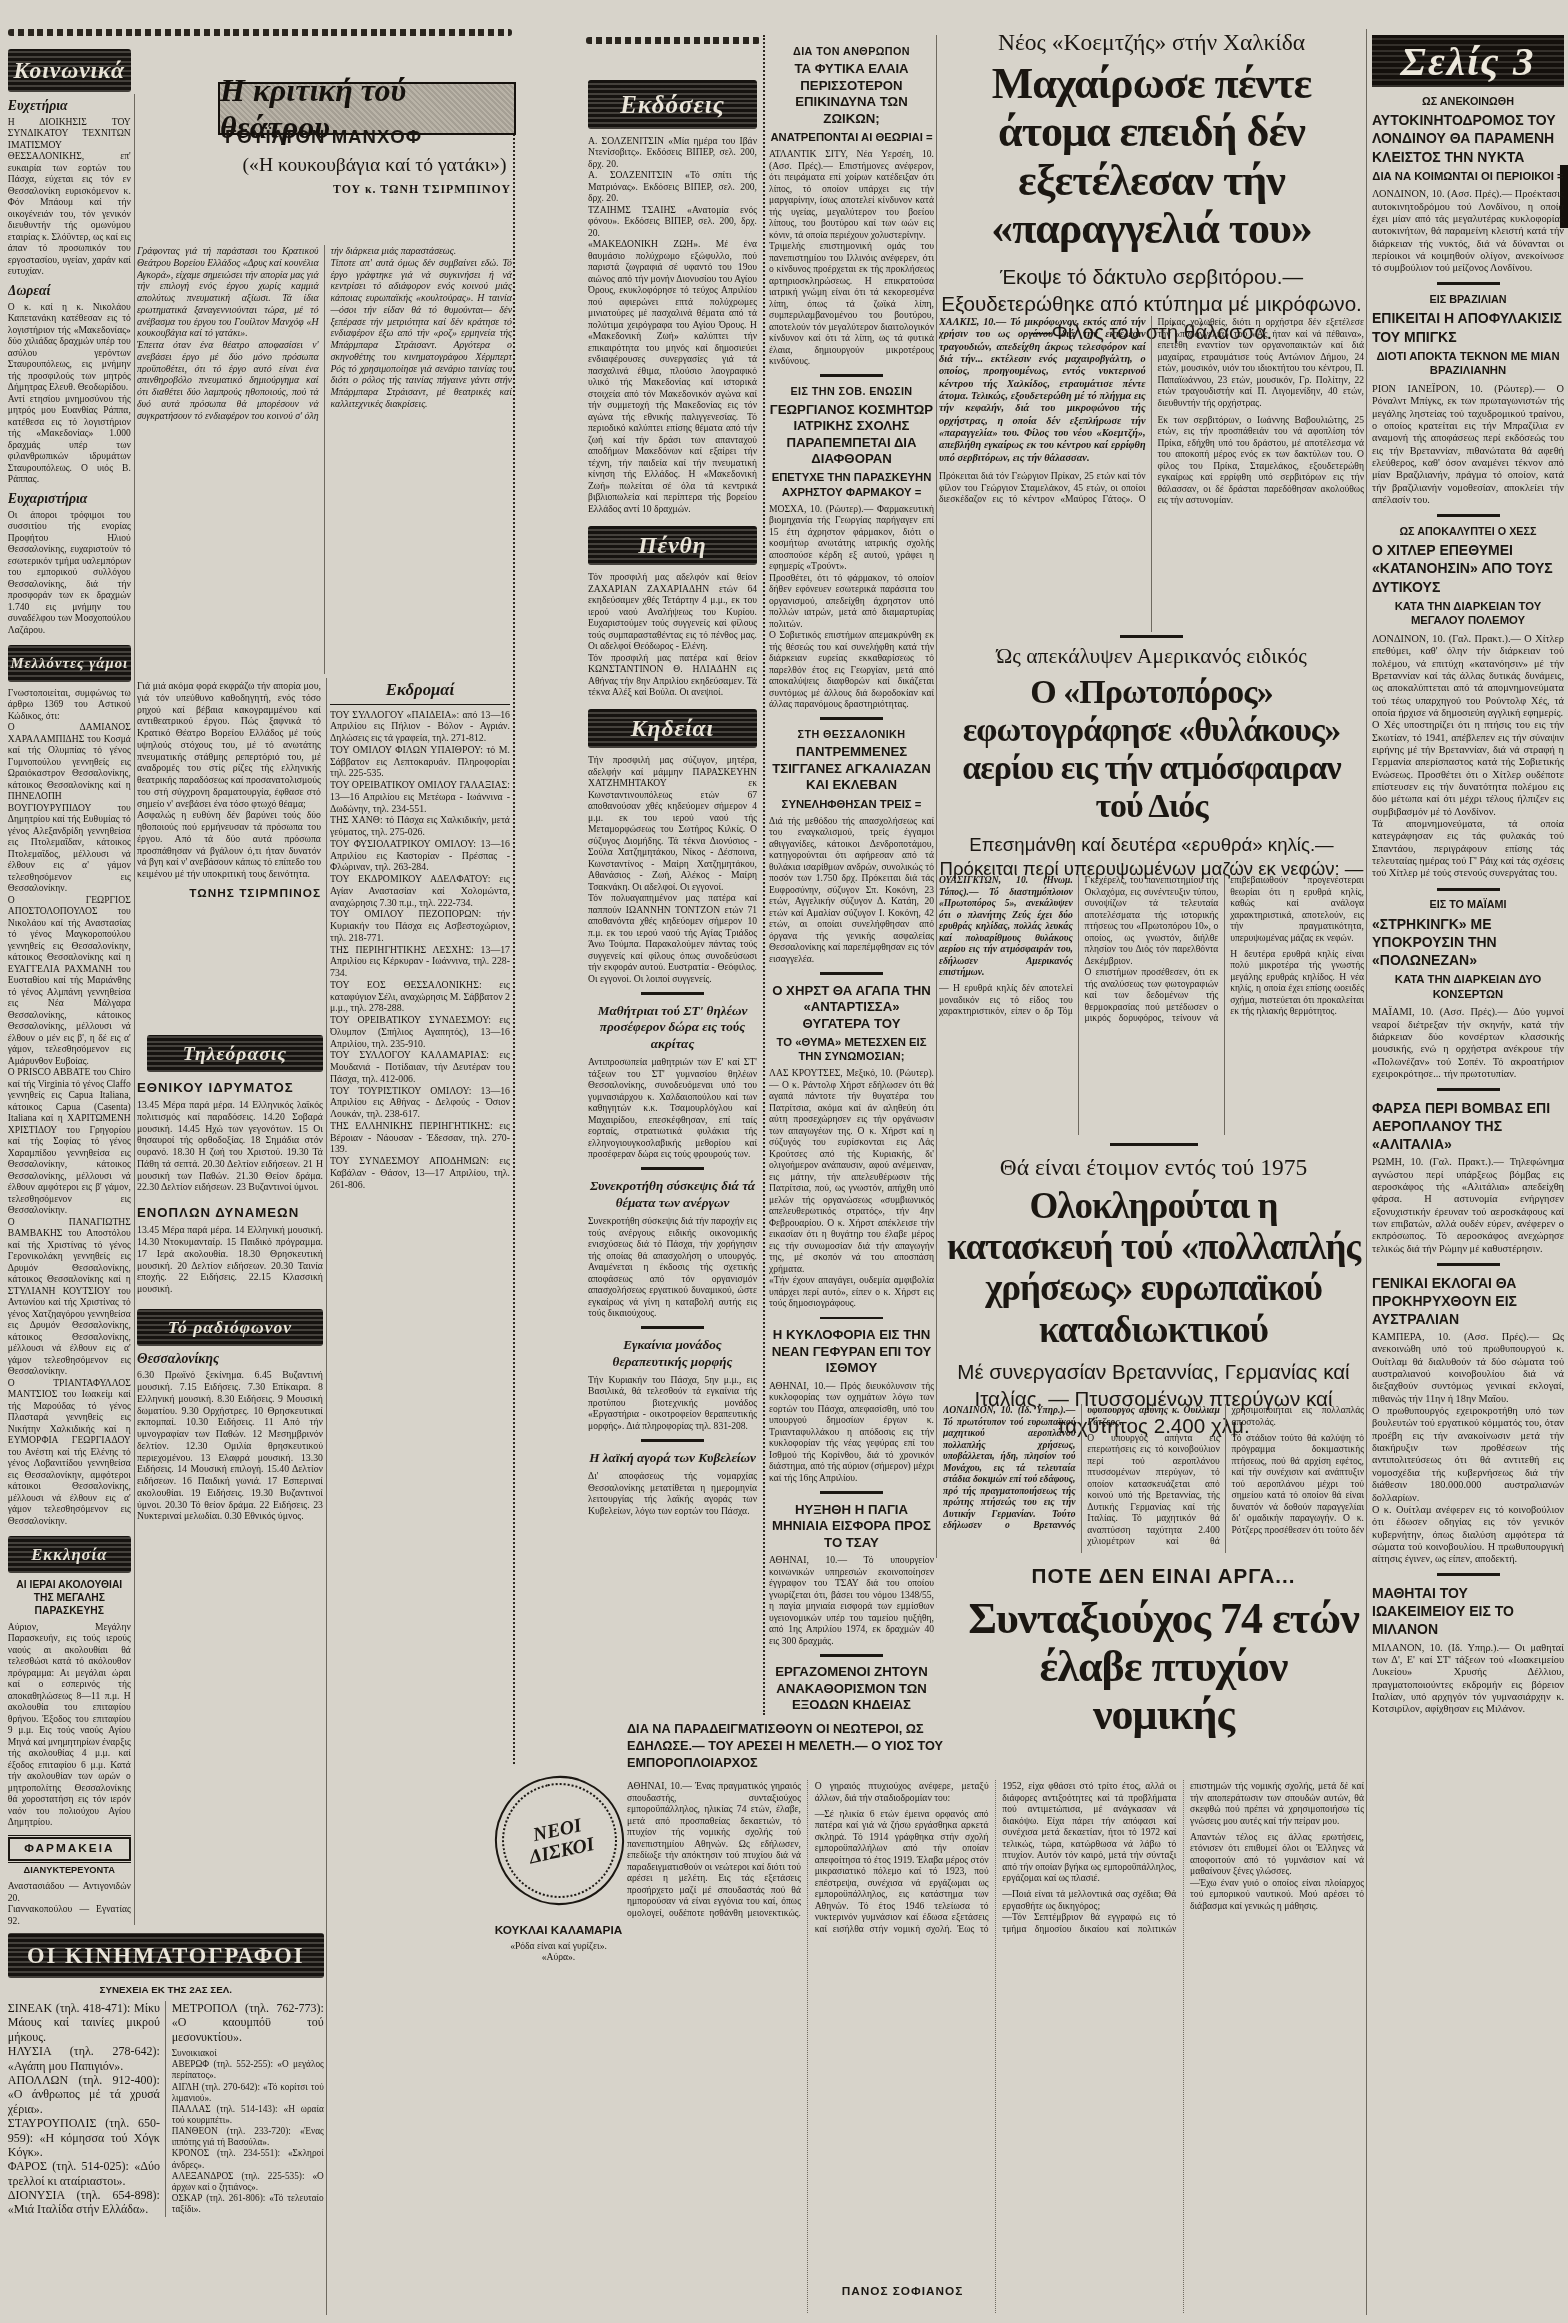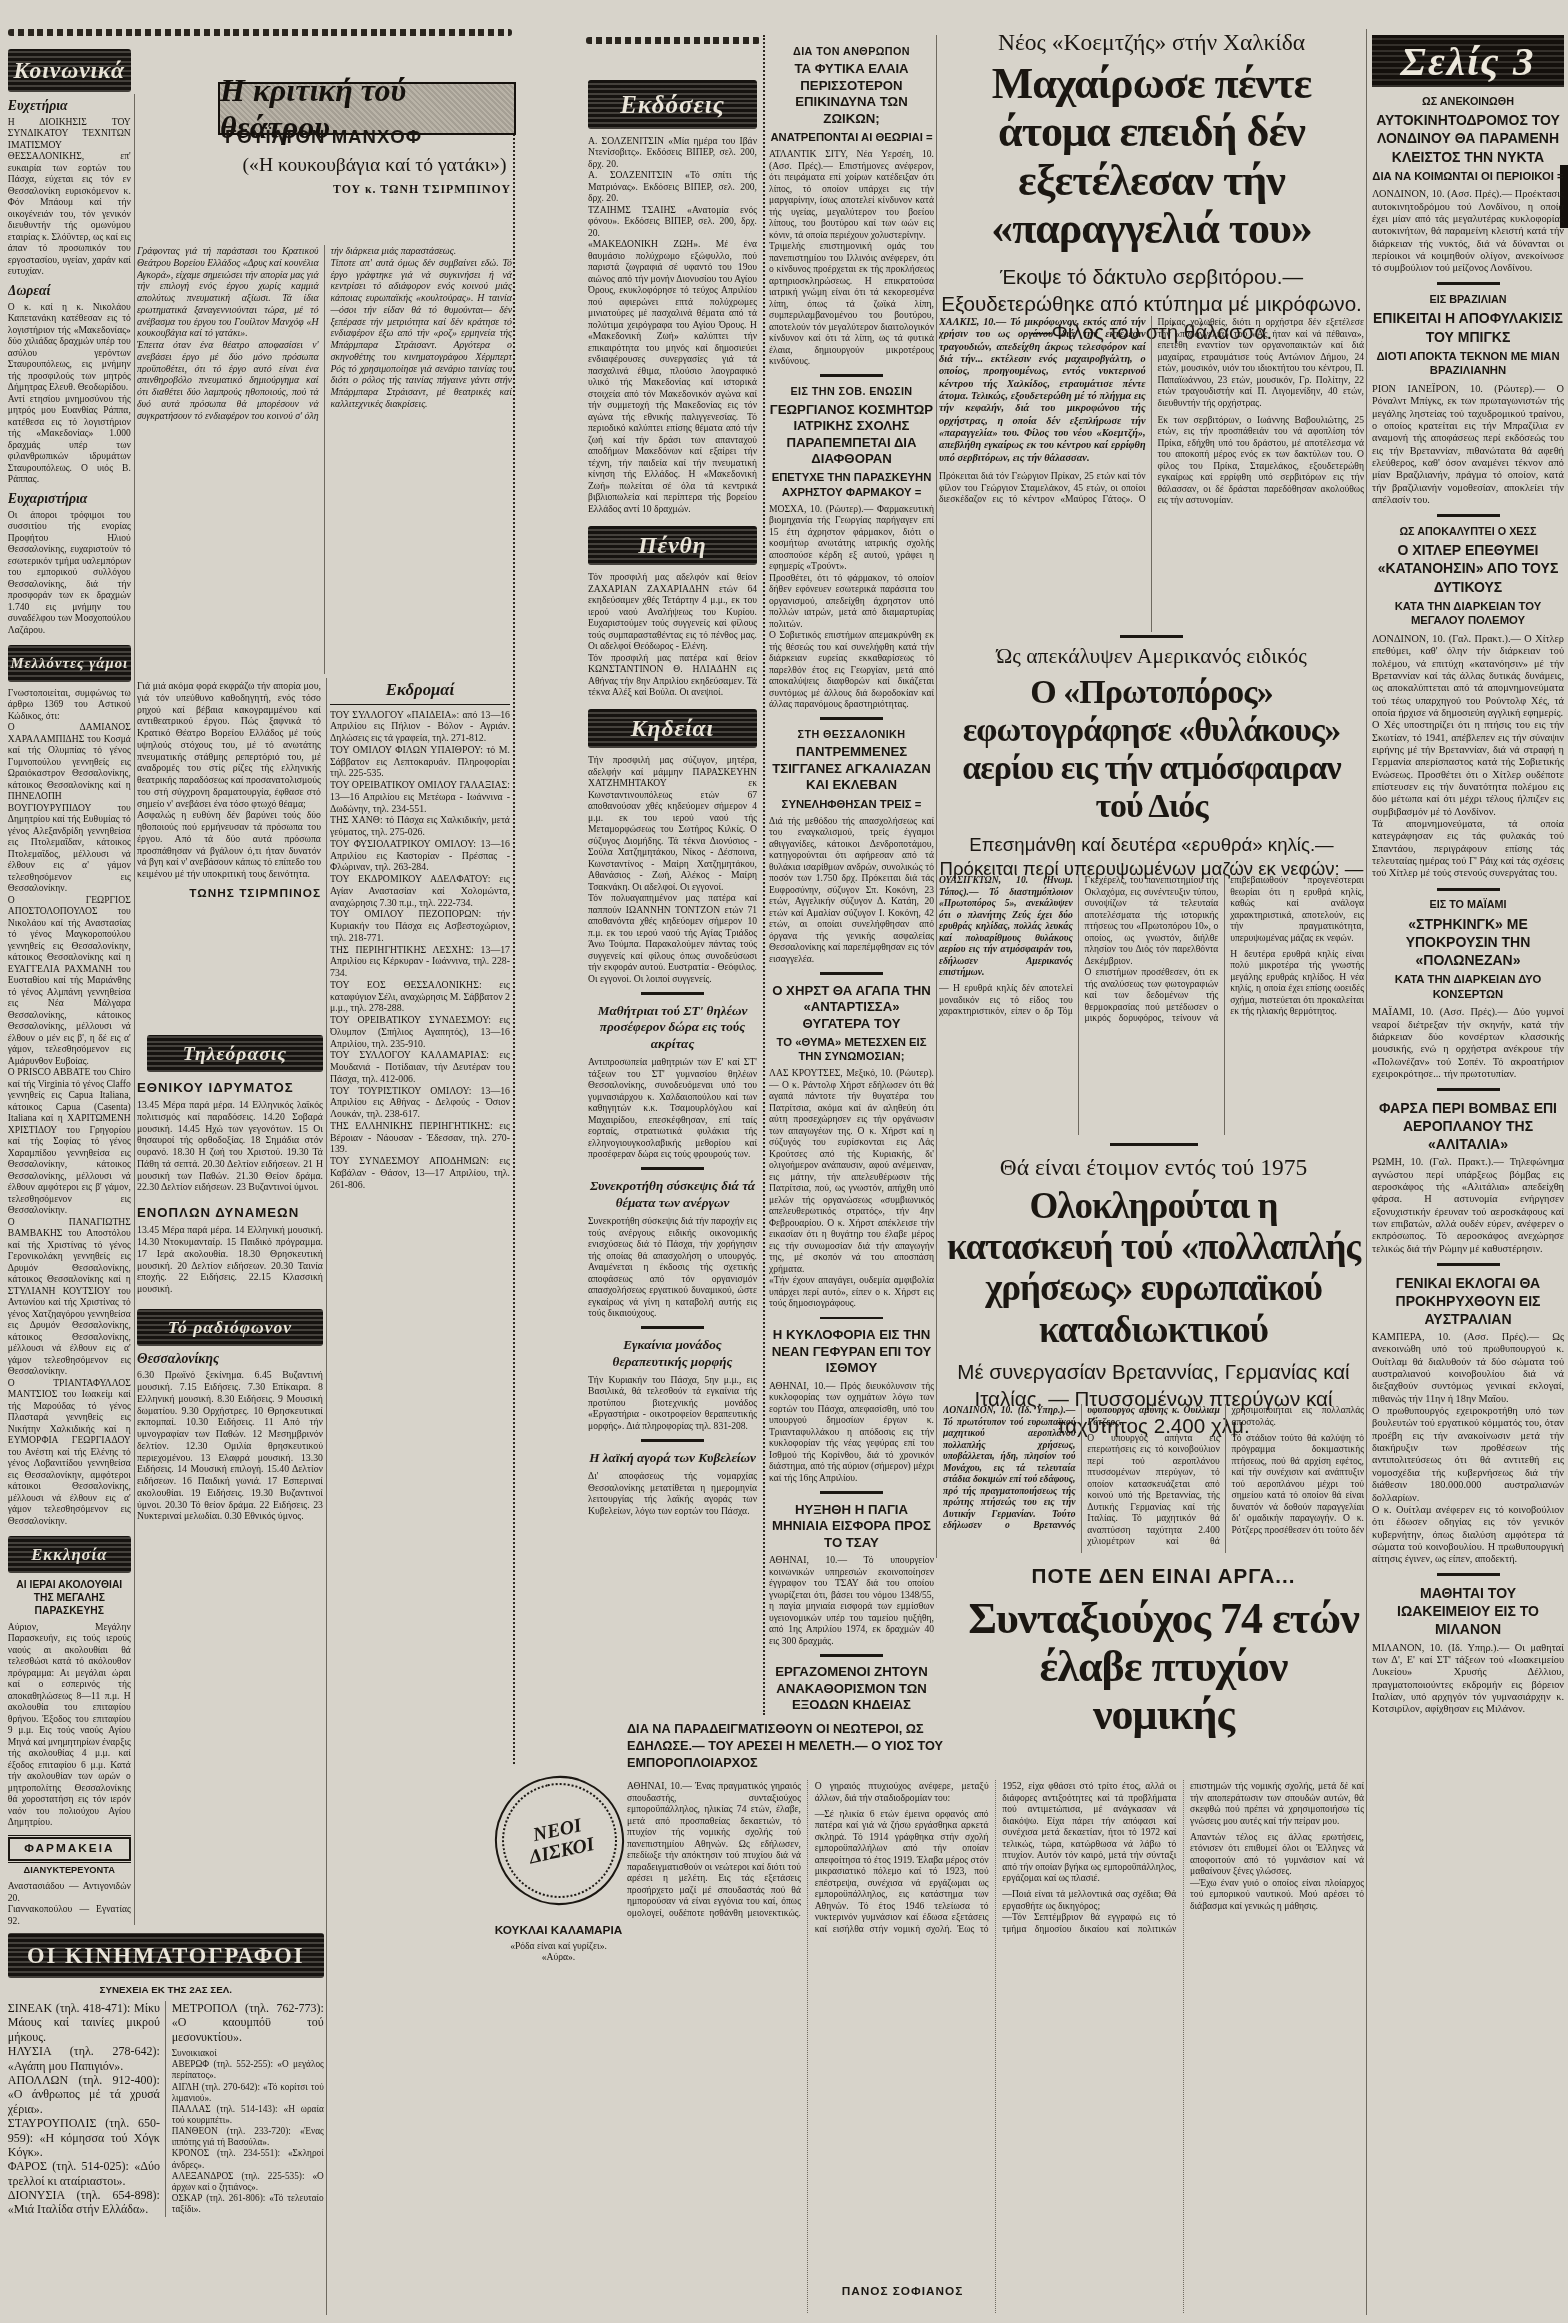--- a/index.html
+++ b/index.html
@@ -35,21 +35,21 @@
   .h-knife{font:bold 44px/1.1 "Liberation Serif",serif;text-align:center;letter-spacing:-1px;}
   .d-big{font:20.6px/1.32 "Liberation Sans",sans-serif;text-align:center;}
   .h-pioneer{font:bold 34px/1.12 "Liberation Serif",serif;text-align:center;letter-spacing:-1px;}
   .h-mrca{font:bold 37px/1.12 "Liberation Serif",serif;text-align:center;letter-spacing:-1px;}
   .k-pens{font:bold 20.6px/1.2 "Liberation Sans",sans-serif;text-align:center;letter-spacing:1px;}
   .h-pens{font:bold 44px/1.1 "Liberation Serif",serif;text-align:center;letter-spacing:-1px;}
   .cols2{column-count:2;column-gap:11.8px;column-rule:1px solid #6e695f;}
   .cols3{column-count:3;column-gap:11.8px;column-rule:1px solid #6e695f;}
   .cols4{column-count:4;column-gap:13.7px;column-rule:1px dotted #6e695f;}
   .rail-k{font:bold 10.8px/1.25 "Liberation Sans",sans-serif;text-align:center;margin-top:7.8px;}
-  .rail-h{font:bold 14px/1.3 "Liberation Sans",sans-serif;text-align:center;margin:2.9px 0;}
+  .rail-h{font:bold 14px/1.3 "Liberation Sans",sans-serif;text-align:left;margin:2.9px 0;}
   .rail-s{font:bold 11.3px/1.3 "Liberation Sans",sans-serif;text-align:center;margin:2px 0 4.9px;}
   .sig{font:bold 11.8px "Liberation Sans",sans-serif;letter-spacing:1px;}
   .circlead{border:2.9px solid #1b1712;border-radius:50%;display:flex;flex-direction:column;align-items:center;
         justify-content:center;transform:rotate(-12deg);outline:2px dotted #1b1712;outline-offset:-9.8px;}
   .circlead div{font:bold italic 19.6px "Liberation Serif",serif;line-height:1.05;}
   .artifact{position:absolute;background:#14100c;}
 </style>
 </head>
 <body>
 

